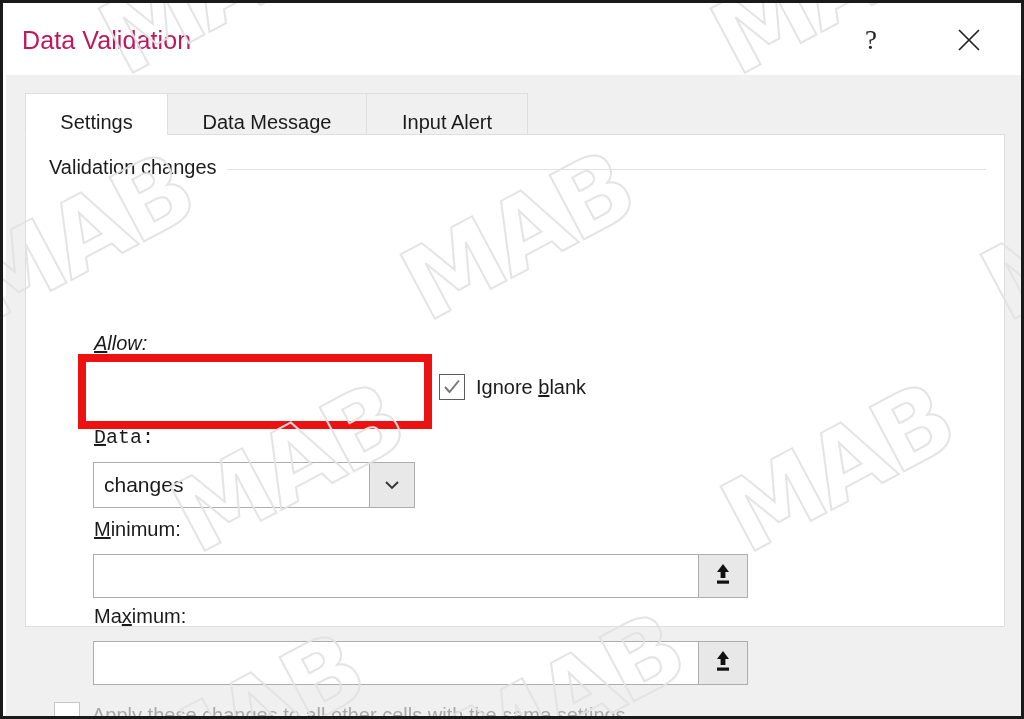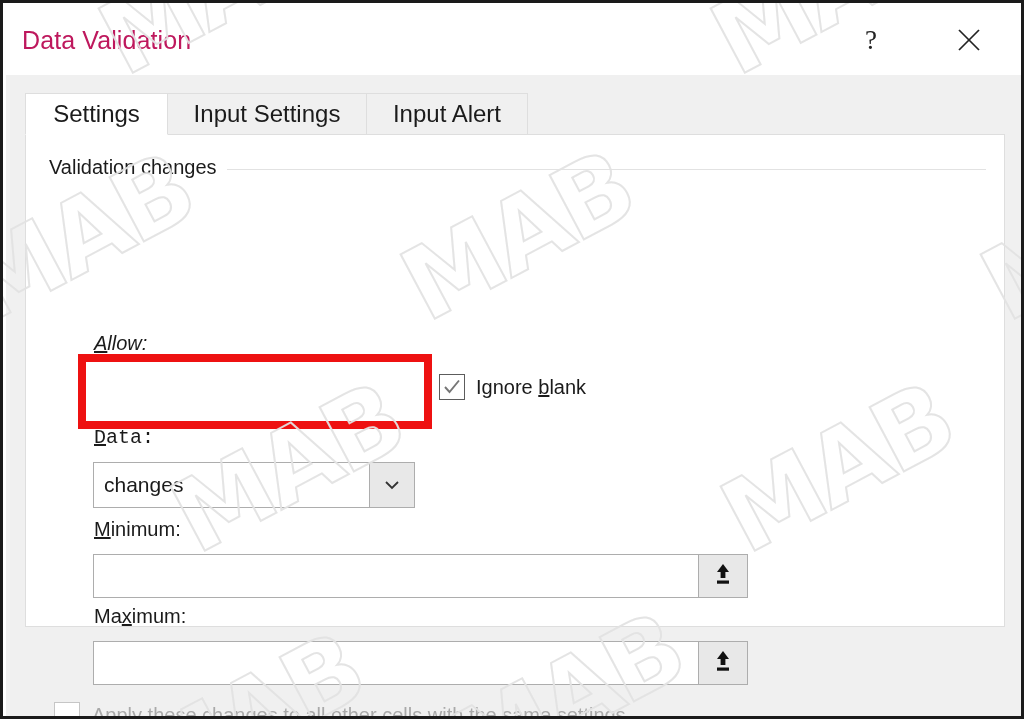--- a/index.html
+++ b/index.html
@@ -102,23 +102,23 @@
     top: 18px;
     height: 42px;
     width: 980px;
   }
   .tab {
     position: absolute;
     top: 0;
     height: 42px;
     box-sizing: border-box;
     display: flex;
-    align-items: center;
+    align-items: flex-end;
     justify-content: center;
-    font-size: 24px;
+    font-size: 20px;
     color: #1b1b1b;
     background: #f0f0f0;
     border: 1px solid #dedede;
     border-bottom: 1px solid #dedede;
     cursor: default;
     z-index: 1;
   }
   .tab.active {
     background: #ffffff;
     border: 1px solid #dedede;
@@ -325,21 +325,21 @@
     </button>
   </div>
 
   <div id="body-area">
 
     <div id="tabstrip">
       <div class="tab active" style="left:0px; width:143px;">
         <span>Settings</span>
       </div>
       <div class="tab" style="left:142px; width:200px;">
-        <span>Input Settings</span>
+        <span>Data Message</span>
       </div>
       <div class="tab" style="left:341px; width:162px;">
         <span>Input Alert</span>
       </div>
     </div>
 
     <div id="panel">
 
       <div id="group-header">
         <span id="group-label">Validation changes</span>

